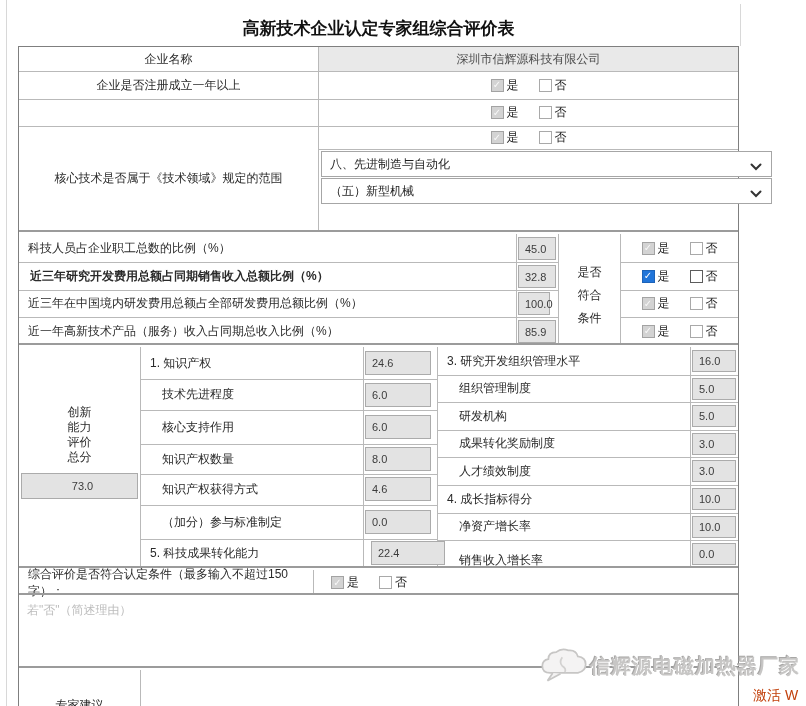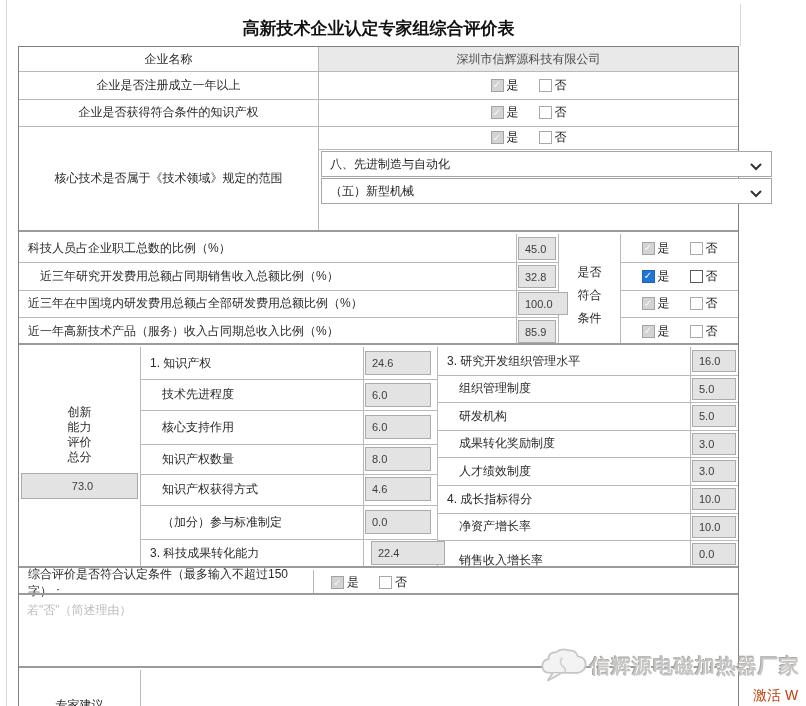--- a/index.html
+++ b/index.html
@@ -62,21 +62,20 @@
 
       <div class="cell ctr" style="left:0;top:24px;width:299px;height:28px;">企业是否注册成立一年以上</div>
       <div class="cbgroup fill" style="left:300px;top:24px;width:419px;height:28px;">
         <span class="cb" data-state="checked-grey"></span>
         <span class="cbl">是</span>
         <span class="cb no" data-state="unchecked"></span>
         <span class="cbl">否</span>
       </div>
       <div class="hl" style="left:0;top:52px;width:719px;"></div>
 
-      <div class="cell ctr" style="left:0;top:52px;width:299px;height:27px;">企业是否获得符合条件的知识产权</div>
       <div class="cbgroup fill" style="left:300px;top:52px;width:419px;height:27px;">
         <span class="cb" data-state="checked-grey"></span>
         <span class="cbl">是</span>
         <span class="cb no" data-state="unchecked"></span>
         <span class="cbl">否</span>
       </div>
       <div class="hl" style="left:0;top:79px;width:719px;"></div>
 
       <div class="cell ctr" style="left:0;top:79px;width:299px;height:104px;">核心技术是否属于《技术领域》规定的范围</div>
       <div class="cbgroup fill" style="left:300px;top:79px;width:419px;height:23px;">
@@ -123,31 +122,31 @@
 
       <div class="cell pad8" style="left:0;top:2px;width:497px;height:28px;">科技人员占企业职工总数的比例（%）</div>
       <div class="vbox" style="left:499px;top:5px;width:38px;height:23px;">45.0</div>
       <div class="cbgroup fill" style="left:602px;top:2px;width:117px;height:28px;">
         <span class="cb" data-state="checked-grey"></span>
         <span class="cbl">是</span>
         <span class="cb no" data-state="unchecked"></span>
         <span class="cbl">否</span>
       </div>
 
-      <div class="cell pad8" style="left:12px;top:30px;width:497px;height:28px;">近三年研究开发费用总额占同期销售收入总额比例（%）</div>
+      <div class="cell pad8" style="left:2px;top:30px;width:497px;height:28px;font-weight:bold;">近三年研究开发费用总额占同期销售收入总额比例（%）</div>
       <div class="vbox" style="left:499px;top:33px;width:38px;height:23px;">32.8</div>
       <div class="cbgroup fill" style="left:602px;top:30px;width:117px;height:28px;">
         <span class="cb" data-state="checked-blue"></span>
         <span class="cbl">是</span>
         <span class="cb no" data-state="unchecked-dark"></span>
         <span class="cbl">否</span>
       </div>
 
       <div class="cell pad8" style="left:0;top:58px;width:497px;height:27px;">近三年在中国境内研发费用总额占全部研发费用总额比例（%）</div>
-      <div class="vbox" style="left:499px;top:60px;width:50px;height:23px;">100.0</div>
+      <div class="vbox" style="left:499px;top:60px;width:32px;height:23px;">100.0</div>
       <div class="cbgroup fill" style="left:602px;top:58px;width:117px;height:27px;">
         <span class="cb" data-state="checked-grey"></span>
         <span class="cbl">是</span>
         <span class="cb no" data-state="unchecked"></span>
         <span class="cbl">否</span>
       </div>
 
       <div class="cell pad8" style="left:0;top:85px;width:497px;height:28px;">近一年高新技术产品（服务）收入占同期总收入比例（%）</div>
       <div class="vbox" style="left:499px;top:88px;width:38px;height:23px;">85.9</div>
       <div class="cbgroup fill" style="left:602px;top:85px;width:117px;height:28px;">
@@ -184,21 +183,21 @@
       <div class="cell pad20" style="left:122px;top:34px;width:222px;height:31px;">技术先进程度</div>
       <div class="vbox" style="left:346px;top:38px;width:66px;height:24px;">6.0</div>
       <div class="cell pad20" style="left:122px;top:65px;width:222px;height:34px;">核心支持作用</div>
       <div class="vbox" style="left:346px;top:70px;width:66px;height:24px;">6.0</div>
       <div class="cell pad20" style="left:122px;top:99px;width:222px;height:30px;">知识产权数量</div>
       <div class="vbox" style="left:346px;top:102px;width:66px;height:24px;">8.0</div>
       <div class="cell pad20" style="left:122px;top:129px;width:222px;height:31px;">知识产权获得方式</div>
       <div class="vbox" style="left:346px;top:132px;width:66px;height:24px;">4.6</div>
       <div class="cell pad20" style="left:122px;top:160px;width:222px;height:34px;">（加分）参与标准制定</div>
       <div class="vbox" style="left:346px;top:165px;width:66px;height:24px;">0.0</div>
-      <div class="cell pad8" style="left:122px;top:194px;width:222px;height:29px;">3. 科技成果转化能力</div>
+      <div class="cell pad8" style="left:122px;top:194px;width:222px;height:29px;">5. 科技成果转化能力</div>
       <div class="vbox" style="left:352px;top:196px;width:74px;height:24px;">22.4</div>
 
       <div class="hl" style="left:419px;top:30px;width:300px;"></div>
       <div class="hl" style="left:419px;top:57px;width:300px;"></div>
       <div class="hl" style="left:419px;top:85px;width:300px;"></div>
       <div class="hl" style="left:419px;top:112px;width:300px;"></div>
       <div class="hl" style="left:419px;top:140px;width:300px;"></div>
       <div class="hl" style="left:419px;top:168px;width:300px;"></div>
       <div class="hl" style="left:419px;top:195px;width:300px;"></div>
 

